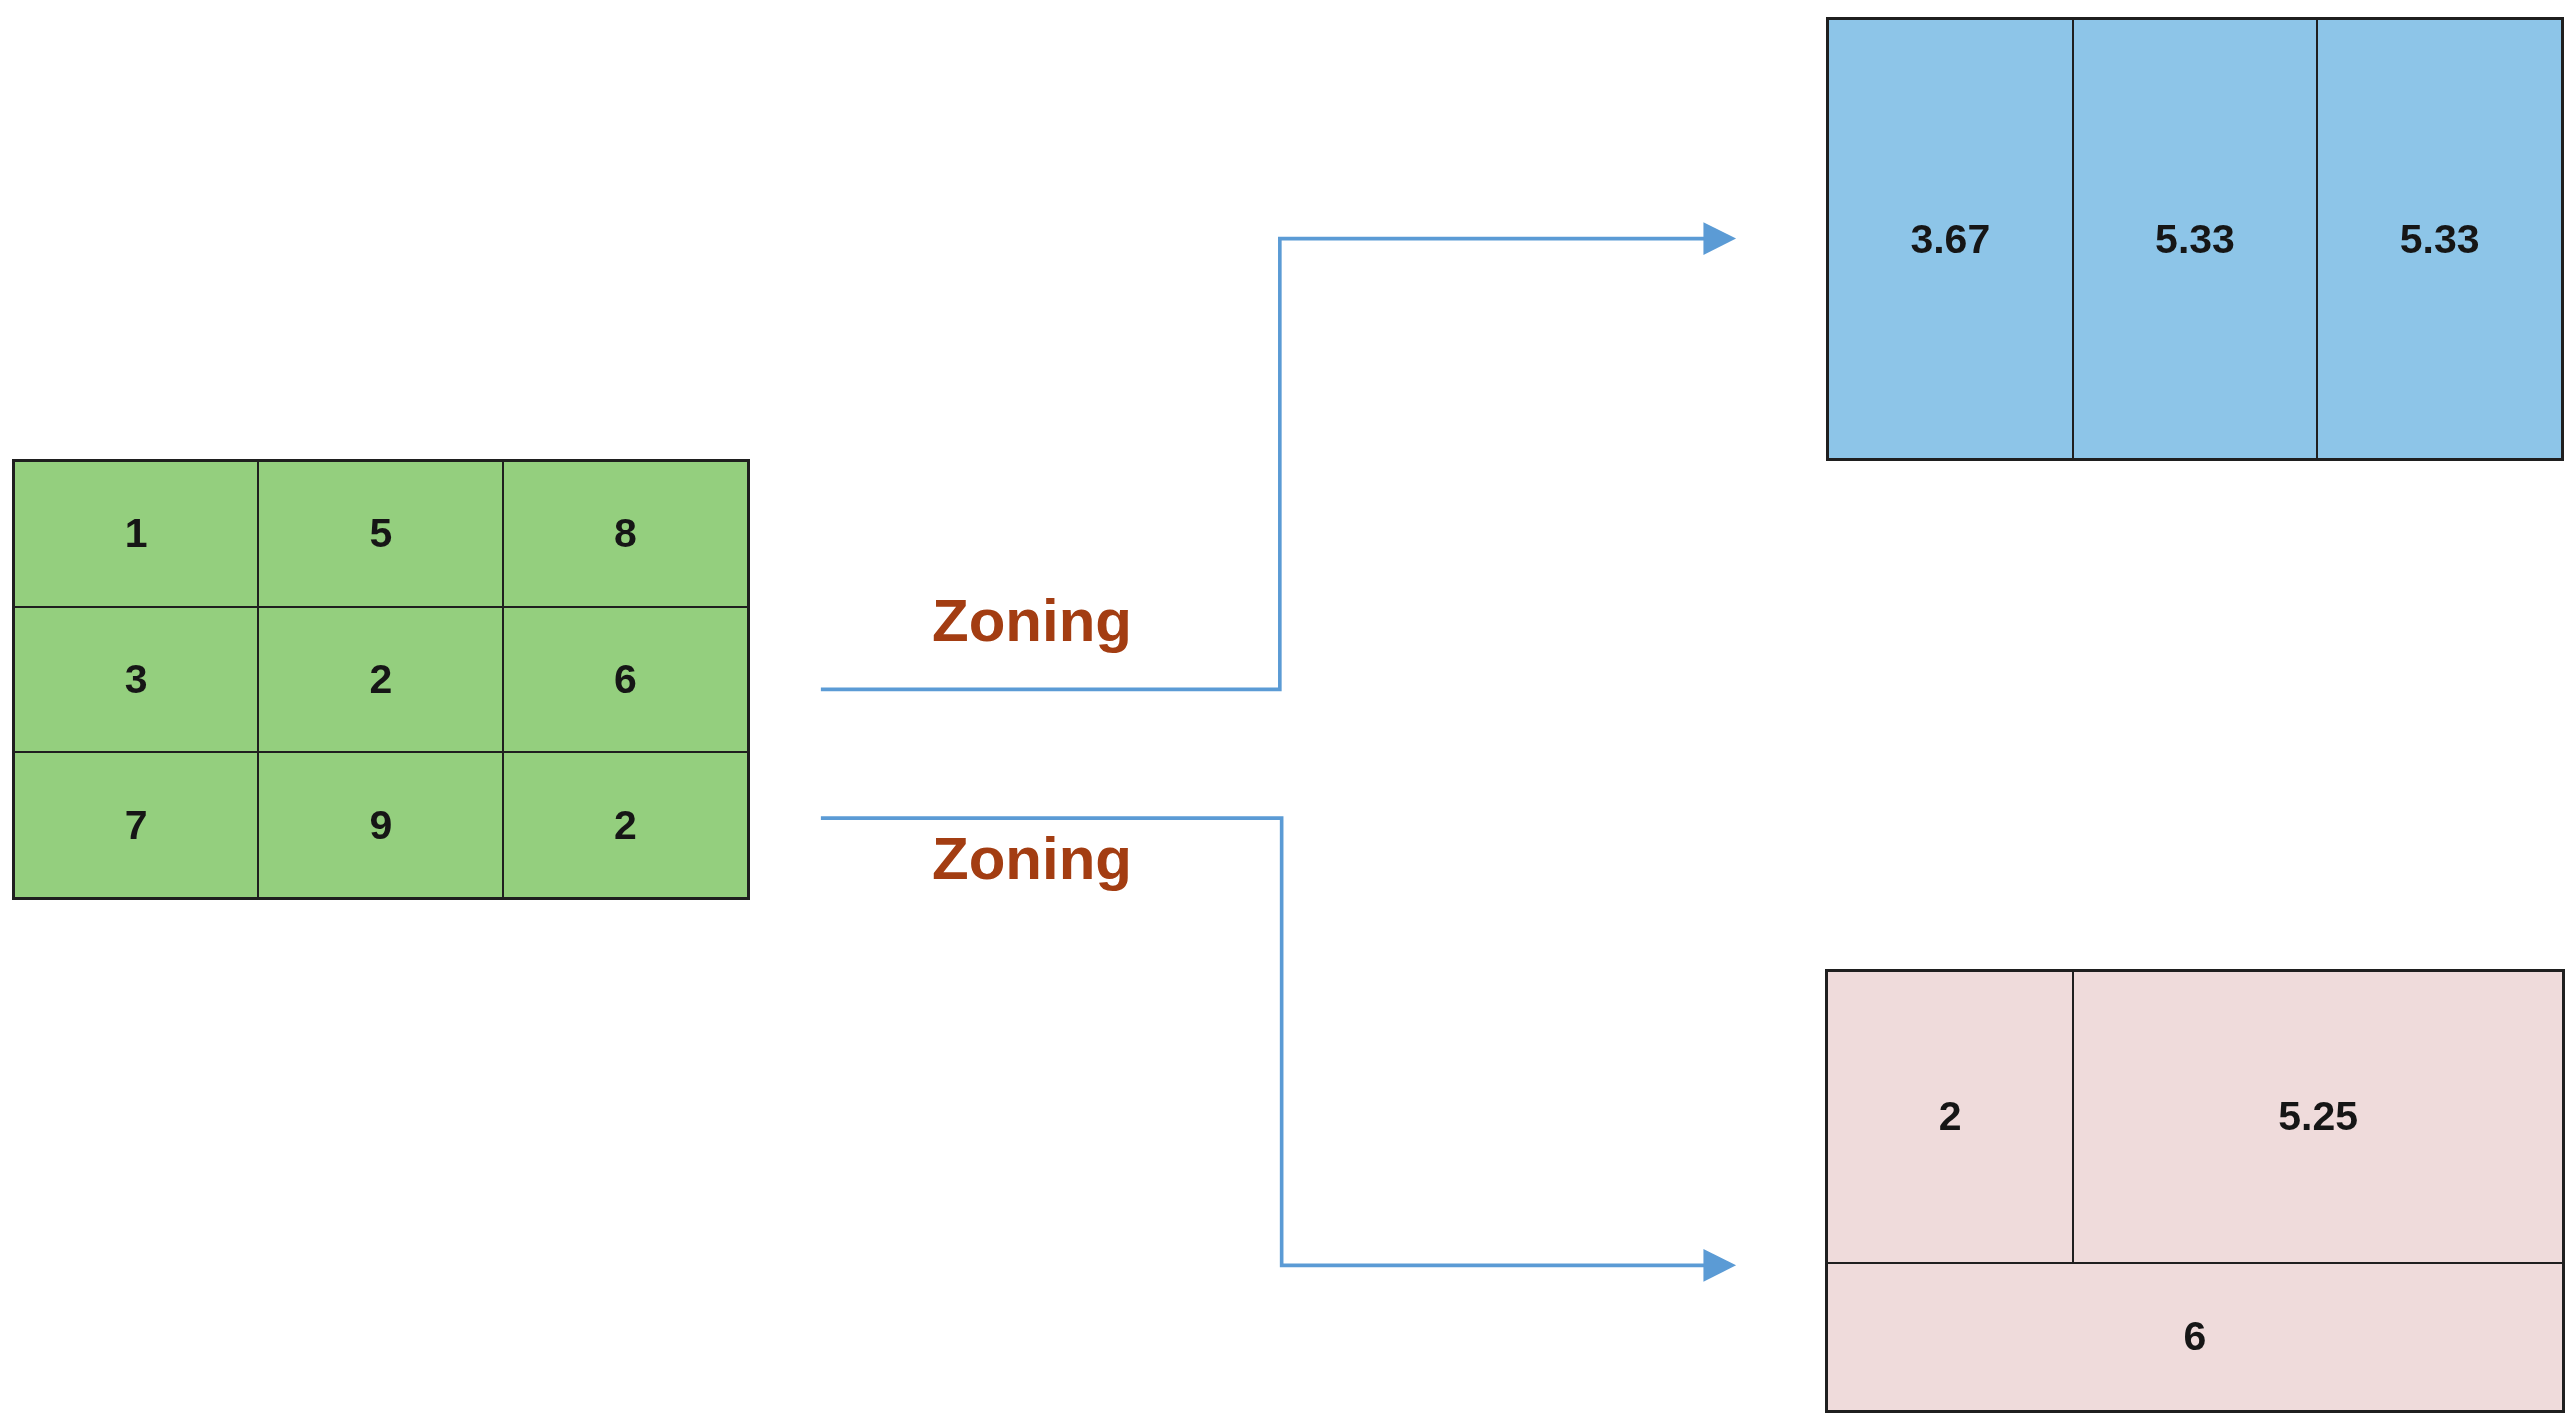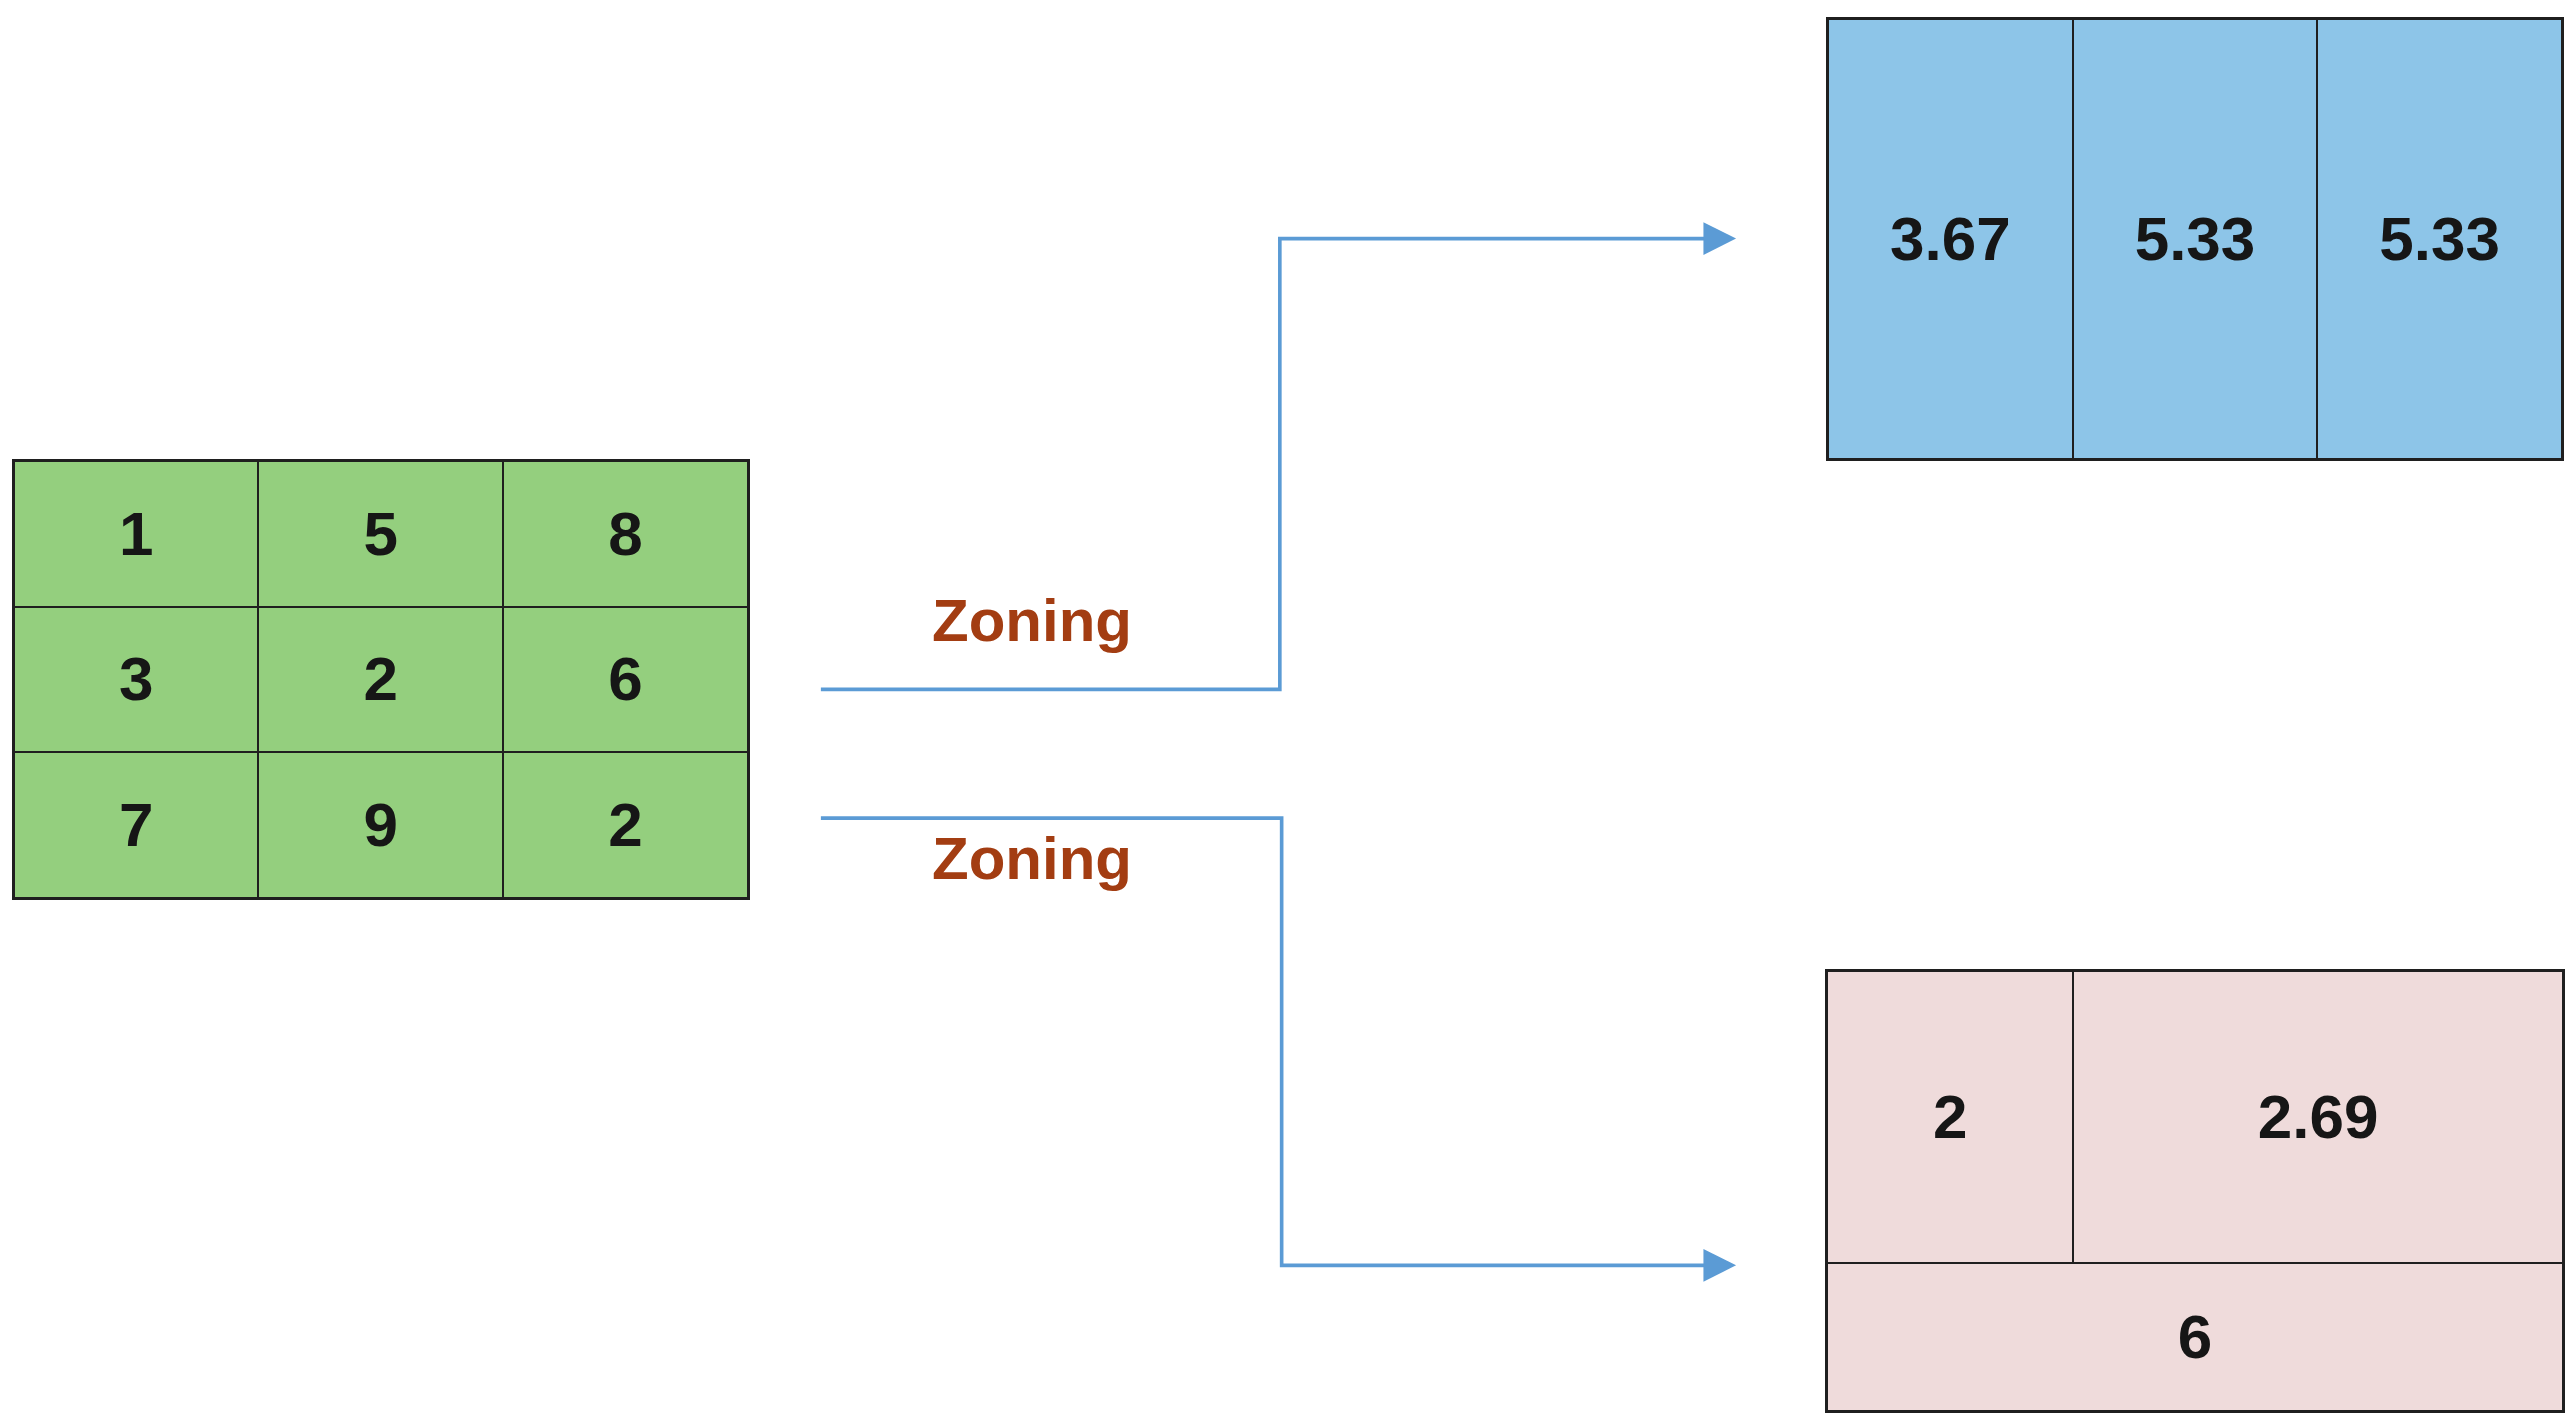--- a/index.html
+++ b/index.html
@@ -18,21 +18,21 @@
     display:grid;
     box-sizing:border-box;
     border:2.7px solid #1f1f1f;
   }
   .cell{
     box-sizing:border-box;
     border:1.8px solid #1f1f1f;
     display:flex;
     align-items:center;
     justify-content:center;
-    font-size:62px;
+    font-size:41px;
     line-height:1;
   }
   .green-matrix{
     left:11.8px; top:459px;
     width:738px; height:441px;
     grid-template-columns:repeat(3,1fr);
     grid-template-rows:repeat(3,1fr);
     background:#94cf7e;
   }
   .blue-matrix{
@@ -99,18 +99,18 @@
   <div class="flow-label zoning-label">Zoning</div>
 
   <div class="grid blue-matrix">
     <div class="cell">3.67</div>
     <div class="cell">5.33</div>
     <div class="cell">5.33</div>
   </div>
 
   <div class="grid pink-matrix">
     <div class="cell">2</div>
-    <div class="cell">2.69</div>
+    <div class="cell">5.25</div>
     <div class="cell pink-bottom">6</div>
   </div>
 
 </div>
 
 
 </body></html>

